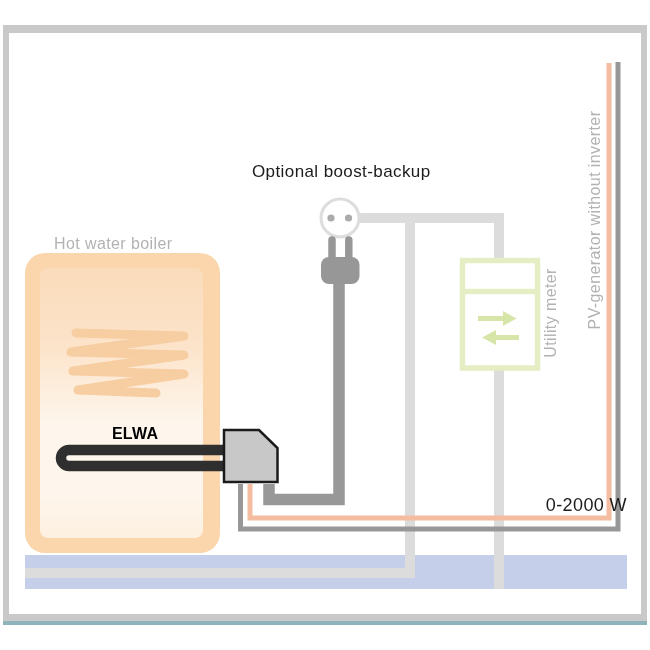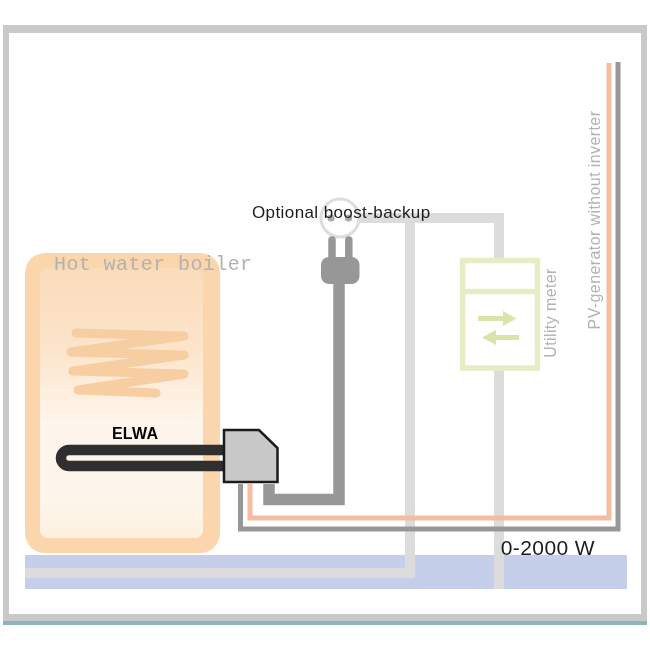--- a/index.html
+++ b/index.html
@@ -29,25 +29,25 @@
     z-index:1;
   }
   
   #band{
     left:25px;top:555px;width:602px;height:34px;background:var(--band_blue);z-index:1;
   }
   svg.overlay{left:0;top:0;width:650px;height:650px;z-index:2;}
   
   .lbl{z-index:3;white-space:nowrap;letter-spacing:.4px;}
   .lbl.gray{color:var(--label_gray);}
-  .lbl.dark{color:var(--text_dark);margin-top:41px;}
-  #lbl-boiler{left:54px;top:253px;font-size:20px;font-family:Liberation Mono, monospace;}
+  .lbl.dark{color:var(--text_dark);}
+  #lbl-boiler{left:54px;top:235px;font-size:16px;}
   #lbl-boost{left:252px;top:162px;font-size:17px;}
   #lbl-elwa{left:112px;top:425px;font-size:16px;font-weight:700;letter-spacing:.2px;color:#000000;}
-  #lbl-watt{left:490px;top:495px;width:105px;font-size:21px;text-align:right;}
+  #lbl-watt{left:522px;top:495px;width:105px;font-size:18px;text-align:right;}
   #lbl-meter{left:487px;top:303px;width:130px;height:20px;font-size:16px;text-align:center;
              transform:rotate(-90deg);}
   #lbl-pv{left:466px;top:210px;width:260px;height:20px;font-size:16px;text-align:center;
           transform:rotate(-90deg);}
 </style>
 </head>
 <body>
 
 <div class="abs" id="frame"></div>
 <div class="abs" id="frame-teal"></div>

